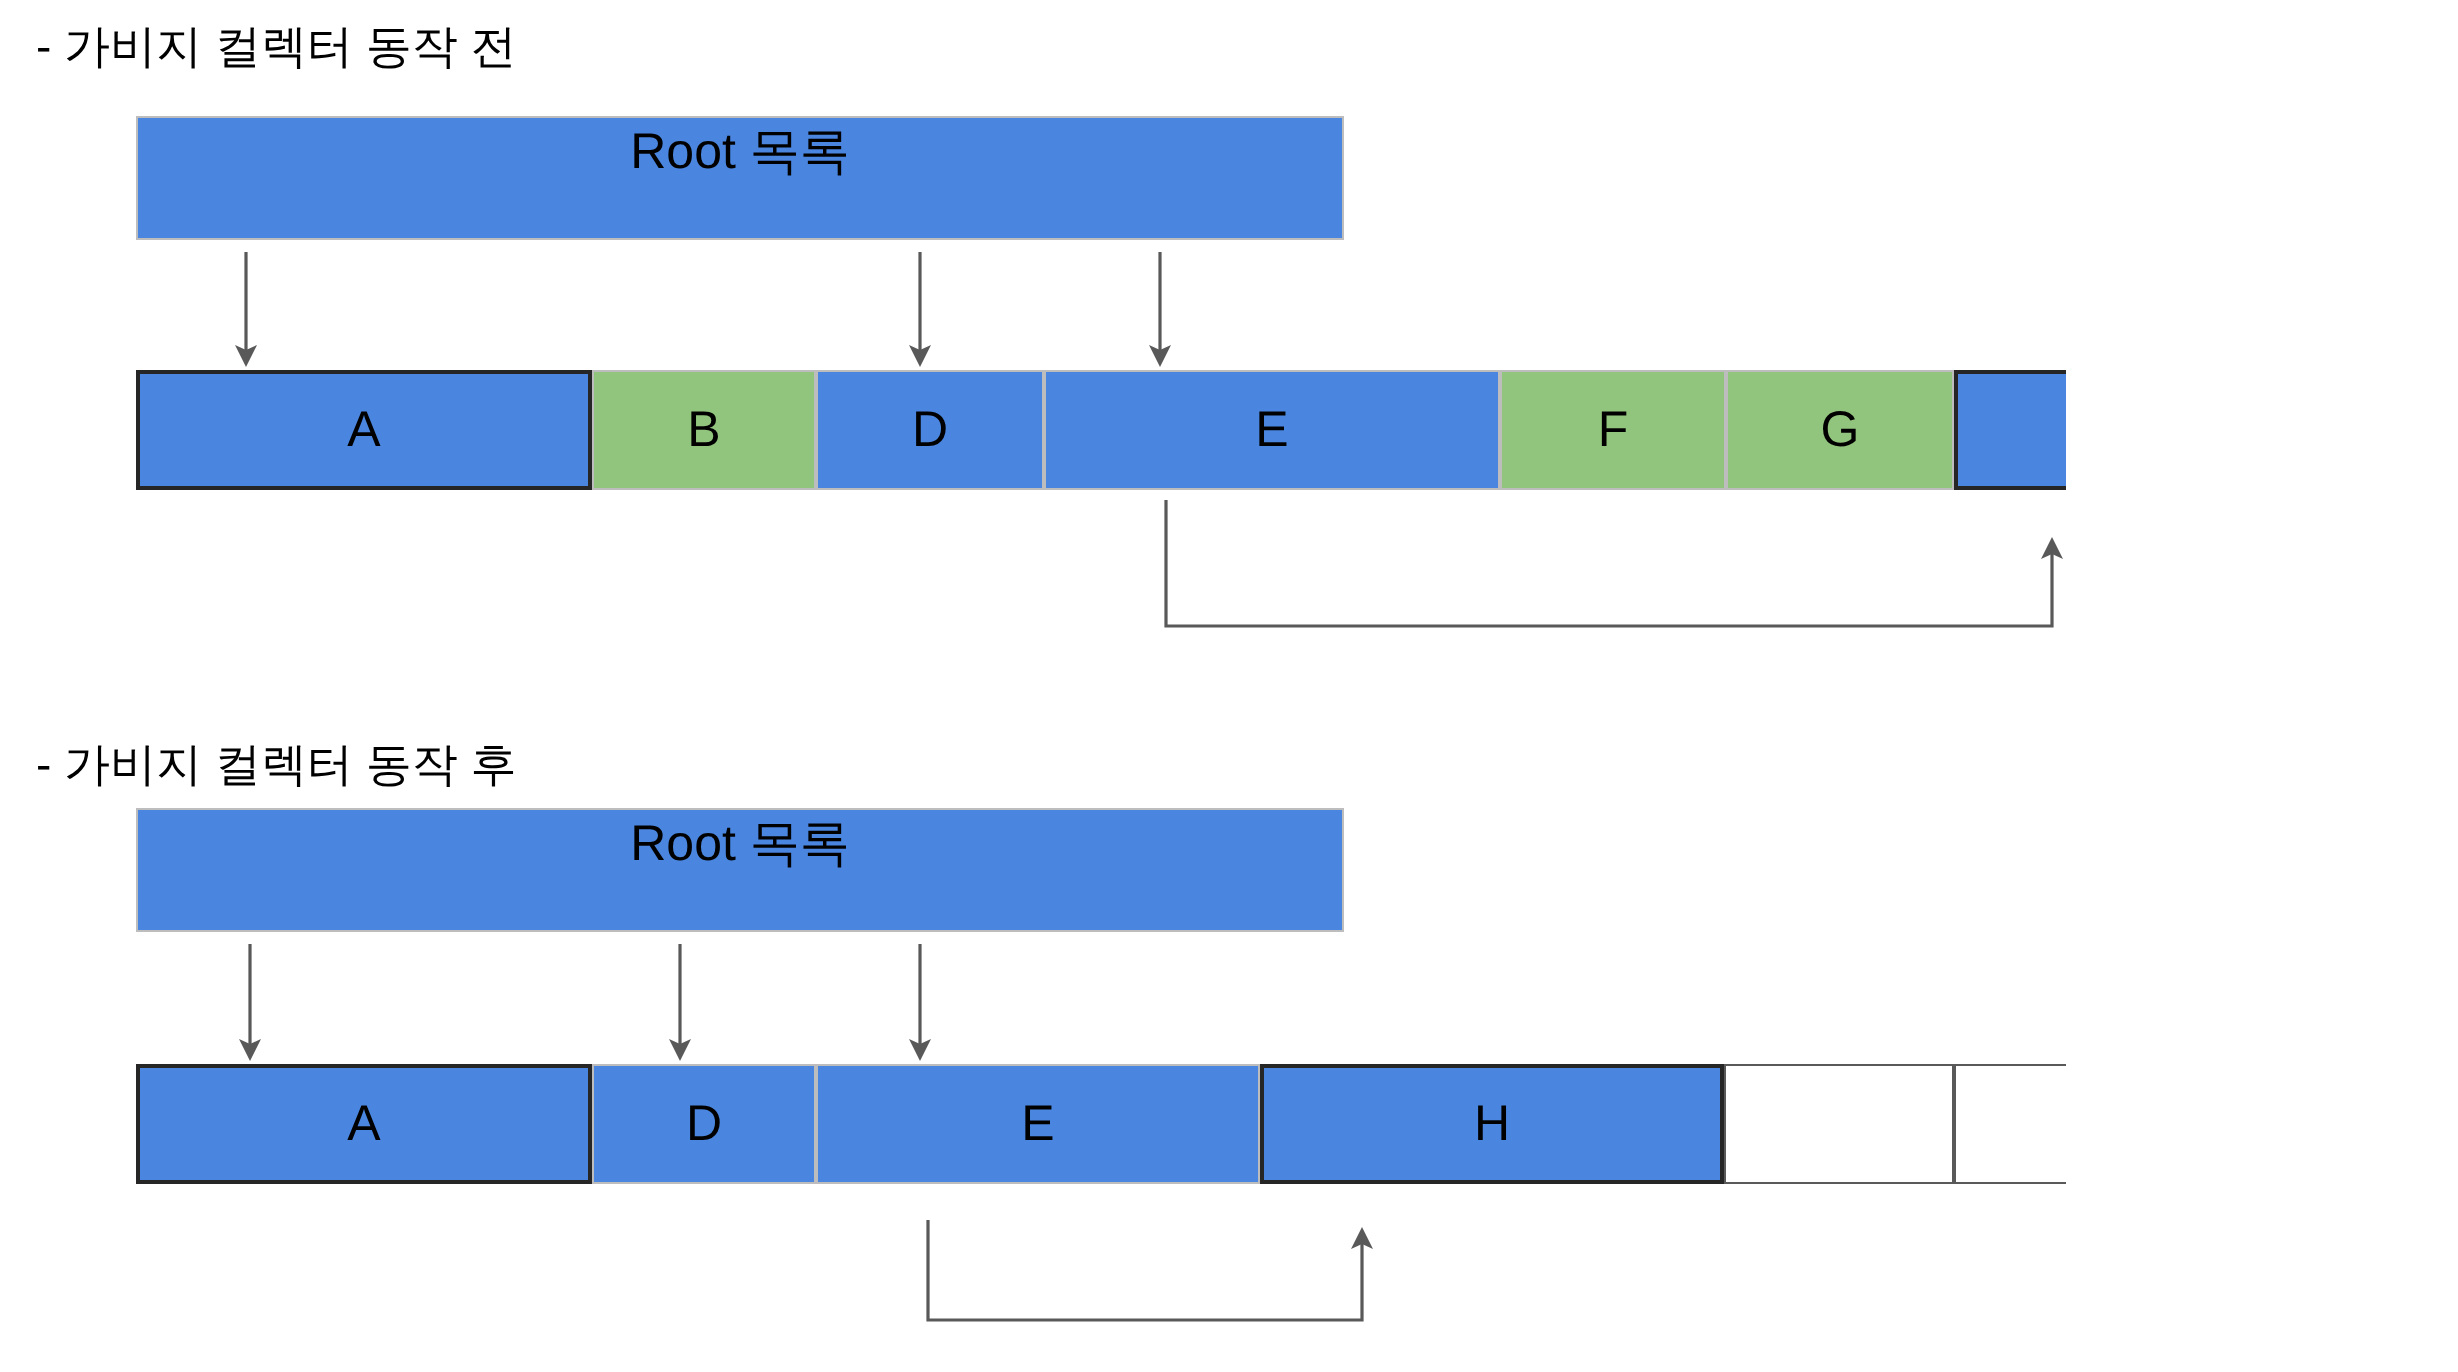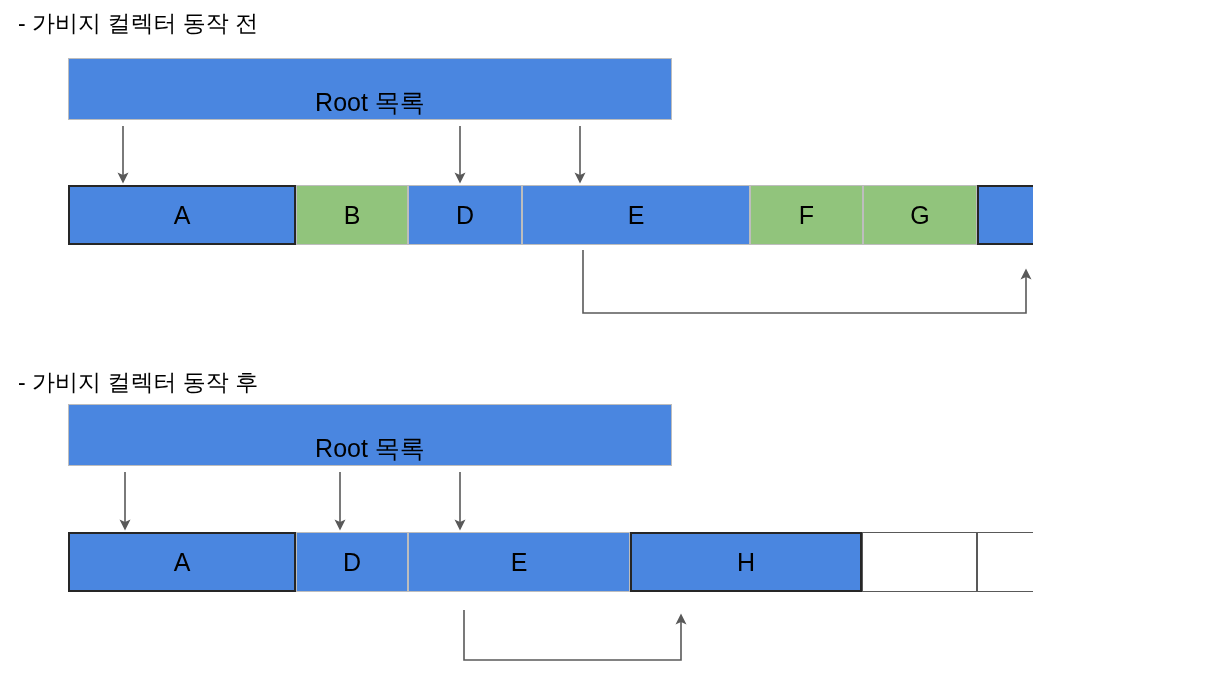--- a/index.html
+++ b/index.html
@@ -21,21 +21,21 @@
     font-size: 23px;
     color: #000000;
     white-space: nowrap;
     letter-spacing: 0px;
   }
   .rootbox {
     position: absolute;
     background: #4a86e0;
     border: 1px solid #bdbdbd;
     display: flex;
-    align-items: flex-end;
+    align-items: flex-start;
     justify-content: center;
     color: #000000;
     font-size: 25px;
   }
   .memrow {
     position: absolute;
     display: block;
   }
   .cell {
     position: absolute;

